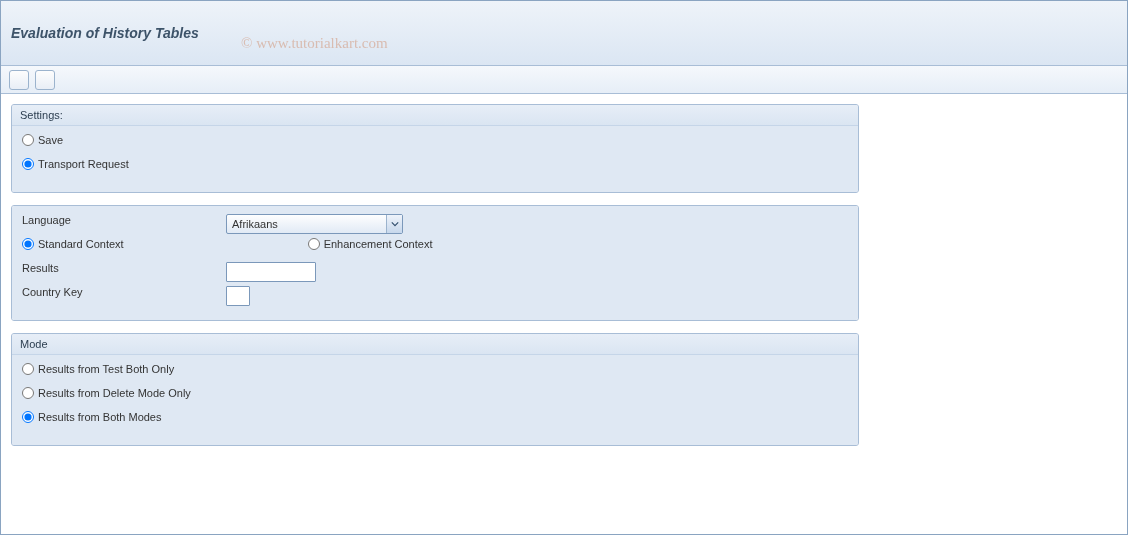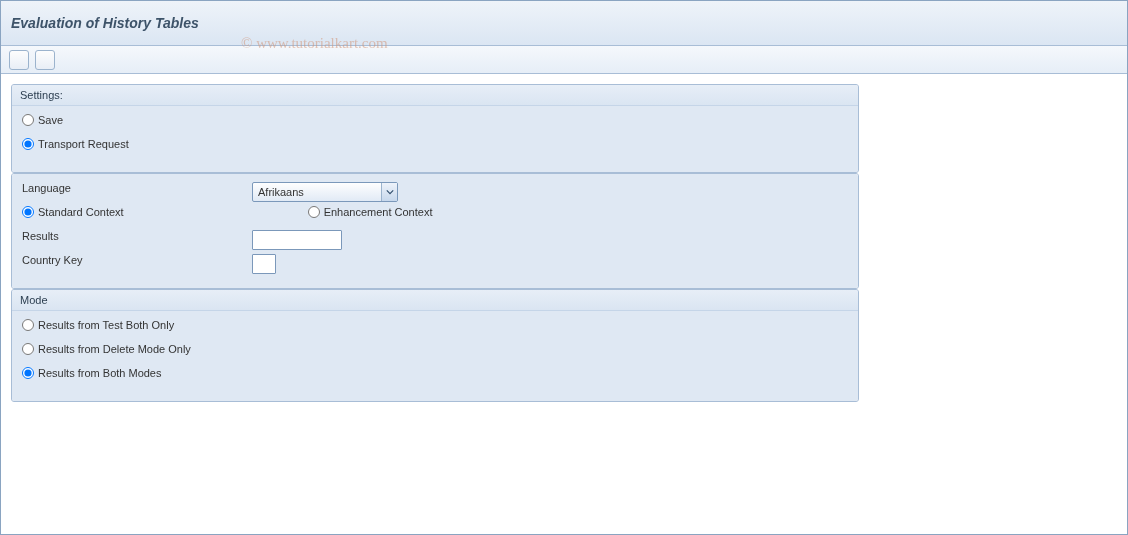--- a/index.html
+++ b/index.html
@@ -10,21 +10,21 @@
       background: #fff;
       width: 1128px;
       height: 535px;
       overflow: hidden;
       border: 1px solid #8aa4c1;
       position: relative;
     }
     .title-bar {
       background: linear-gradient(to bottom, #eef3f9 0%, #dbe6f3 100%);
       border-bottom: 1px solid #a8bdd6;
-      padding: 14px 10px;
+      padding: 24px 10px;
       font-size: 14px;
       font-weight: bold;
       font-style: italic;
       color: #3d5369;
     }
     .toolbar {
       background: linear-gradient(to bottom, #f5f8fc 0%, #e6eef7 100%);
       border-bottom: 1px solid #a8bdd6;
       padding: 4px 8px;
       height: 28px;
@@ -41,20 +41,21 @@
       cursor: pointer;
       display: flex;
       align-items: center;
       justify-content: center;
       padding: 0;
     }
     .content { padding: 10px; }
     .group {
       border: 1px solid #a8bdd6;
       border-radius: 3px;
+      margin-bottom: 12px;
       background: #e7eef7;
       width: 848px;
       overflow: hidden;
     }
     .group-header {
       background: linear-gradient(to bottom, #e7eef7 0%, #dae5f2 100%);
       padding: 4px 8px;
       font-size: 11px;
       color: #2c3e50;
       border-bottom: 1px solid #c5d5e8;
@@ -76,27 +77,27 @@
       font-size: 11px;
       color: #333;
       cursor: pointer;
     }
     input[type="radio"] {
       width: 12px;
       height: 12px;
       cursor: pointer;
     }
     .field-label {
-      width: 230px;
+      width: 204px;
       font-size: 11px;
       color: #333;
     }
     .combo {
       position: relative;
-      width: 146px;
+      width: 177px;
       height: 20px;
       background: linear-gradient(to bottom, #fefefe, #e1eaf5);
       border: 1px solid #7b98ba;
       border-radius: 2px;
       display: flex;
       align-items: center;
       padding: 0 18px 0 5px;
       font-size: 11px;
       cursor: pointer;
     }

